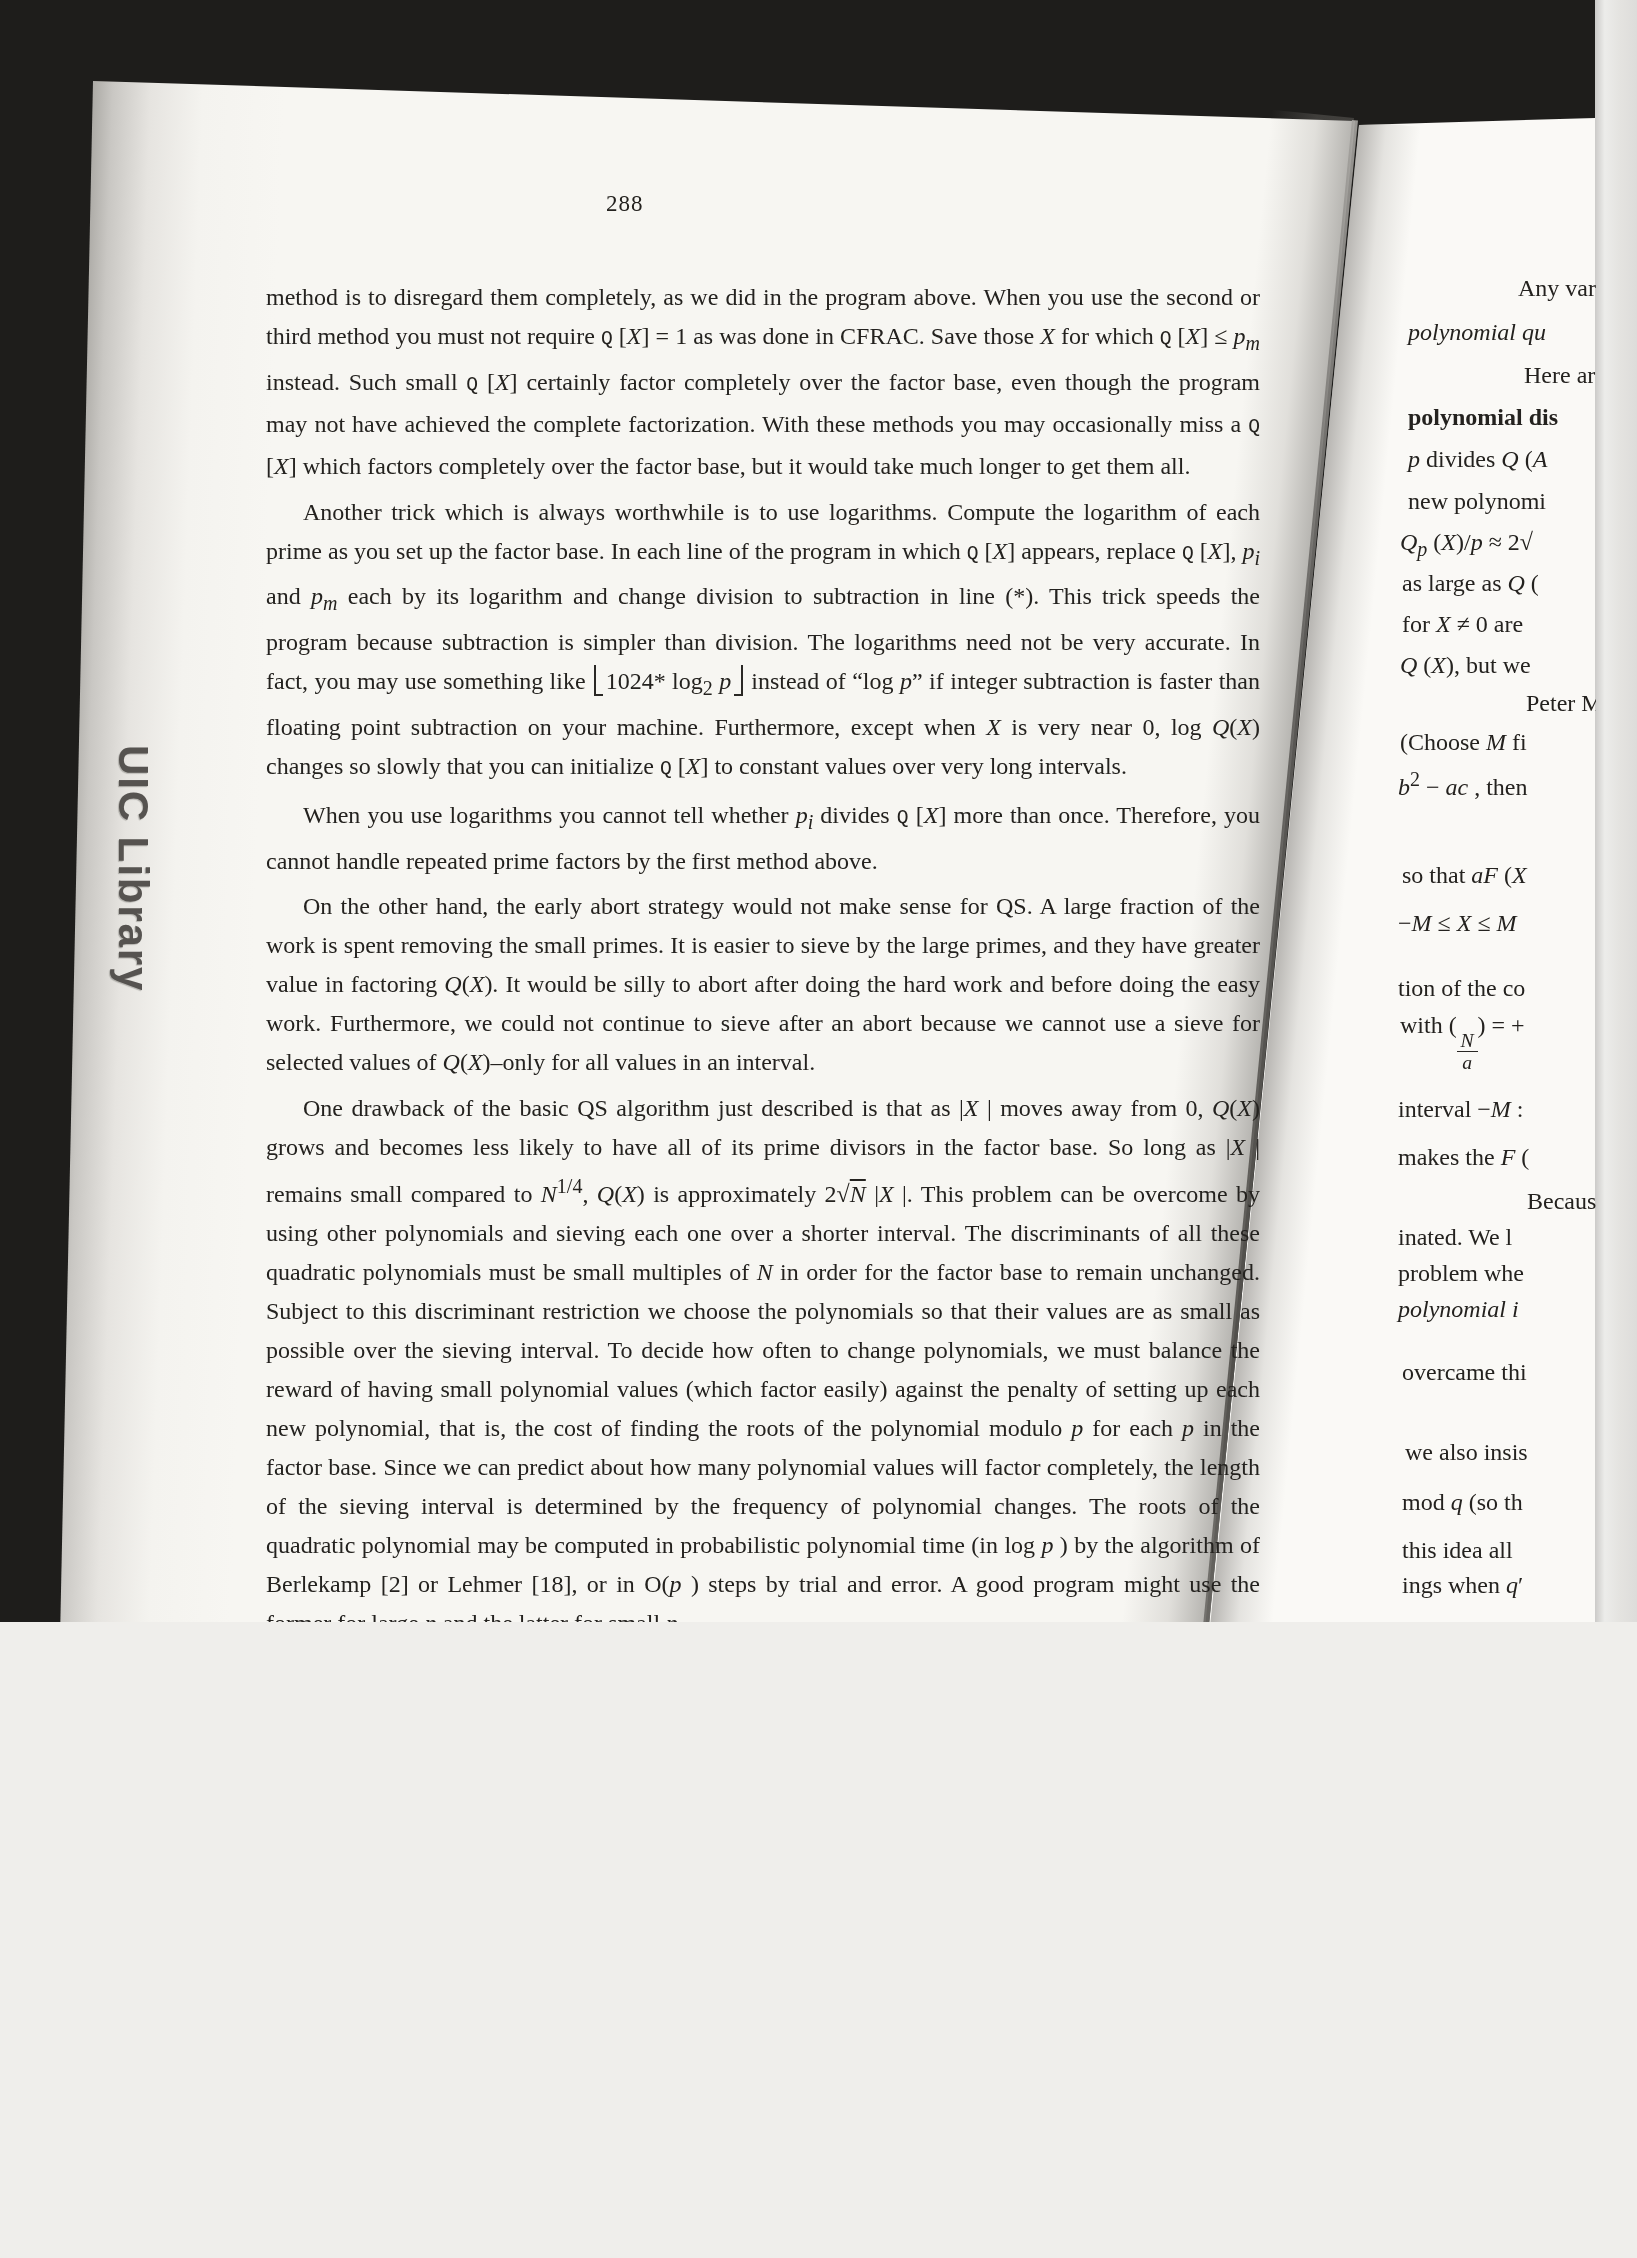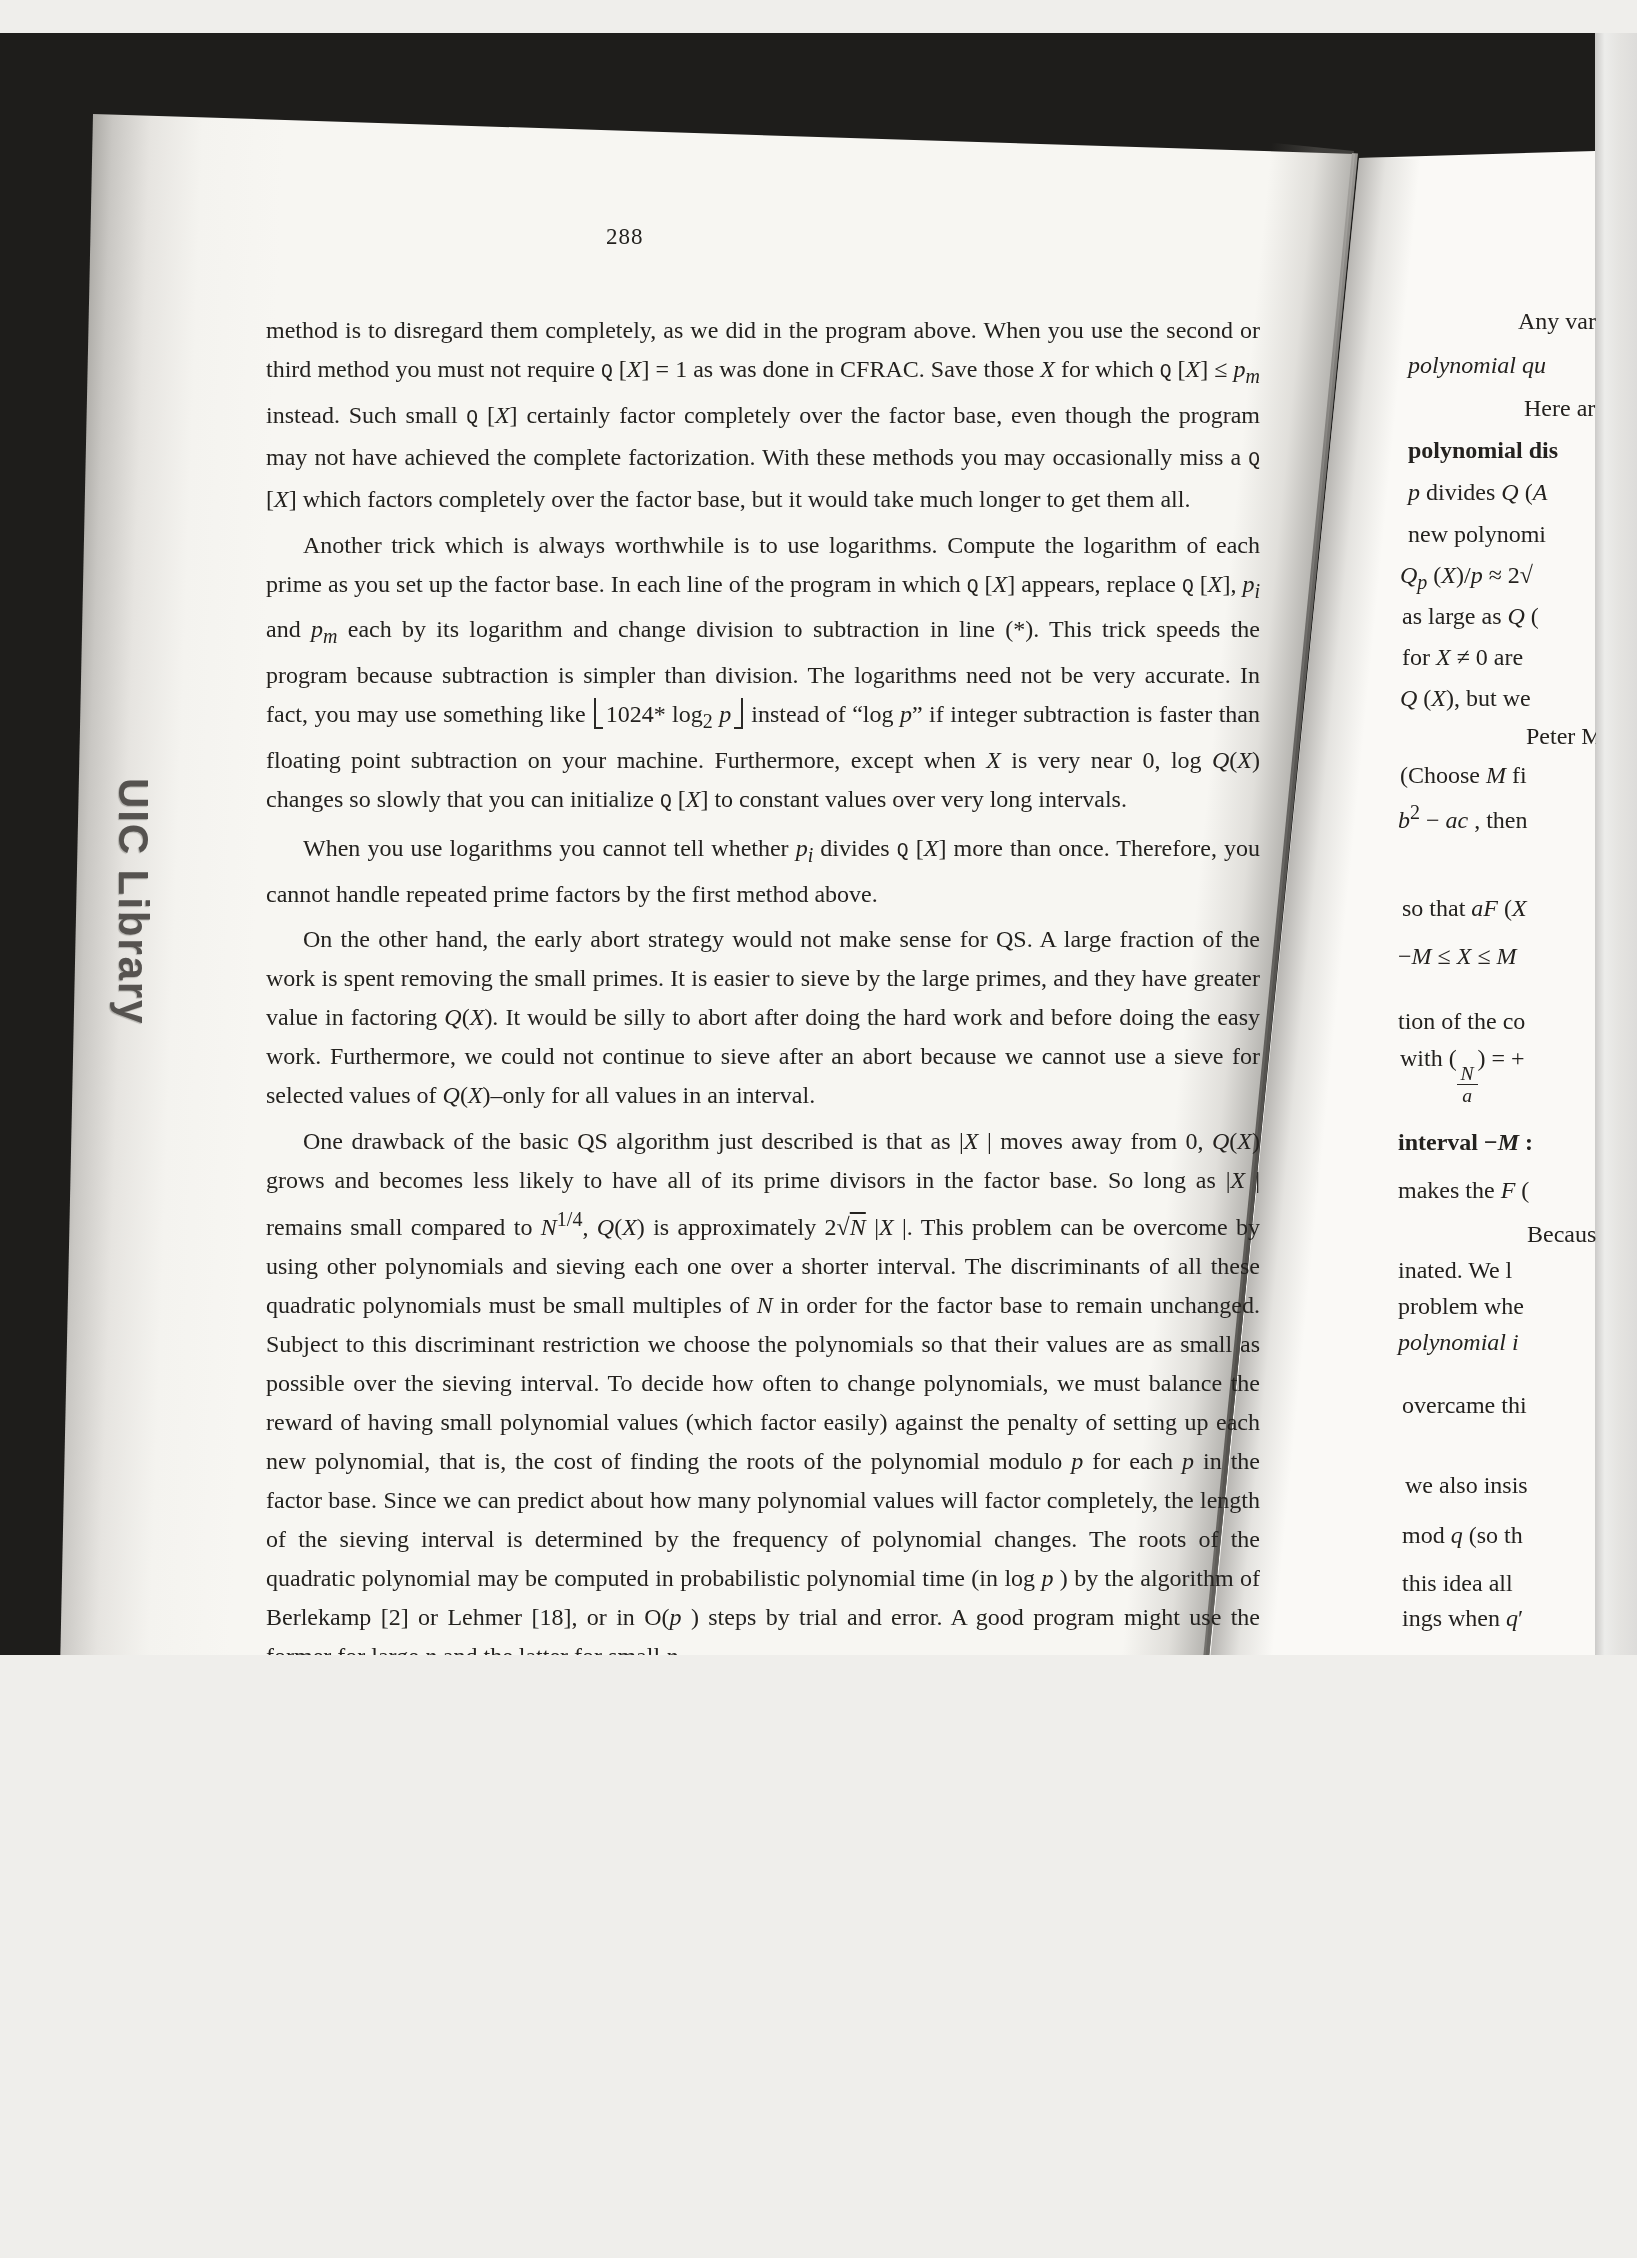--- a/index.html
+++ b/index.html
@@ -1,17 +1,17 @@
 <!DOCTYPE html>
 <html style="--backdrop: #1e1d1b; --page: #f7f6f2; --page-right: #faf9f6; --text: #24221f; --strip: #e4e3e0; --stamp: #4a4744; --crease: #5f5d5a;"><head>
 <meta charset="utf-8">
 <style>
   html,body{margin:0;padding:0;background:#efeeeb;}
   #canvas{position:relative;width:1638px;height:1622px;overflow:hidden;
-          background:#f1f0ed;font-family:"Liberation Serif","DejaVu Serif",serif;margin-top:33px;}
+          background:#f1f0ed;font-family:"Liberation Serif","DejaVu Serif",serif;}
 
   .black-backdrop{position:absolute;left:0;top:0;width:1595px;height:2124px;
                   background:var(--backdrop,#1e1d1b);}
 
   .right-strip{position:absolute;left:1595px;top:0;width:42px;height:2258px;
                background:linear-gradient(90deg,#cbcac8 0px,#ececea 9.7px,var(--strip,#e4e3e0) 25px,#dddcda 42px);}
 
   .left-white-strip{position:absolute;left:0;top:1697px;width:13.5px;height:561px;background:#f2f1ee;}
 
   .page-left{position:absolute;left:53px;top:79px;width:1305px;height:1846px;
@@ -113,21 +113,21 @@
       <div class="rp-line" style="top: 690px; left: 1526px;">Peter Mc</div>
       <div class="rp-line" style="top: 729px; left: 1400px;">(Choose <i>M</i>  fi</div>
       <div class="rp-line" style="top: 768px; left: 1398px;"><i>b</i><sup>2</sup> − <i>ac</i> , then</div>
       <div class="rp-line" style="top: 862px; left: 1402px;">so that  <i>aF</i> (<i>X</i></div>
       <div class="rp-line" style="top: 910px; left: 1398px;">−<i>M</i>  ≤ <i>X</i>  ≤ <i>M</i></div>
       <div class="rp-line" style="top: 975px; left: 1398px;">tion of the co</div>
       <div class="rp-line" style="top: 1012px; left: 1400px;">with (<span class="vfrac">
           <span><i>N</i></span>
           <span><i>a</i></span>
         </span>) = +</div>
-      <div class="rp-line" style="top: 1096px; left: 1398px; font-weight: bold;">interval −<i>M</i>  :</div>
+      <div class="rp-line" style="top: 1096px; left: 1398px;">interval −<i>M</i>  :</div>
       <div class="rp-line" style="top: 1144px; left: 1398px;">makes the <i>F</i> (</div>
       <div class="rp-line" style="top: 1188px; left: 1527px;">Because</div>
       <div class="rp-line" style="top: 1224px; left: 1398px; text-align: center;">inated.  We l</div>
       <div class="rp-line" style="top: 1260px; left: 1398px;">problem whe</div>
       <div class="rp-line" style="top: 1296px; left: 1398px; font-style: italic;">polynomial i</div>
       <div class="rp-line" style="top: 1359px; left: 1402px;">overcame thi</div>
       <div class="rp-line" style="top: 1439px; left: 1405px;">we also insis</div>
       <div class="rp-line" style="top: 1489px; left: 1402px;">mod <i>q</i>  (so th</div>
       <div class="rp-line" style="top: 1537px; left: 1402px;">this idea all</div>
       <div class="rp-line" style="top: 1572px; left: 1402px;">ings when <i>q</i>′</div>

